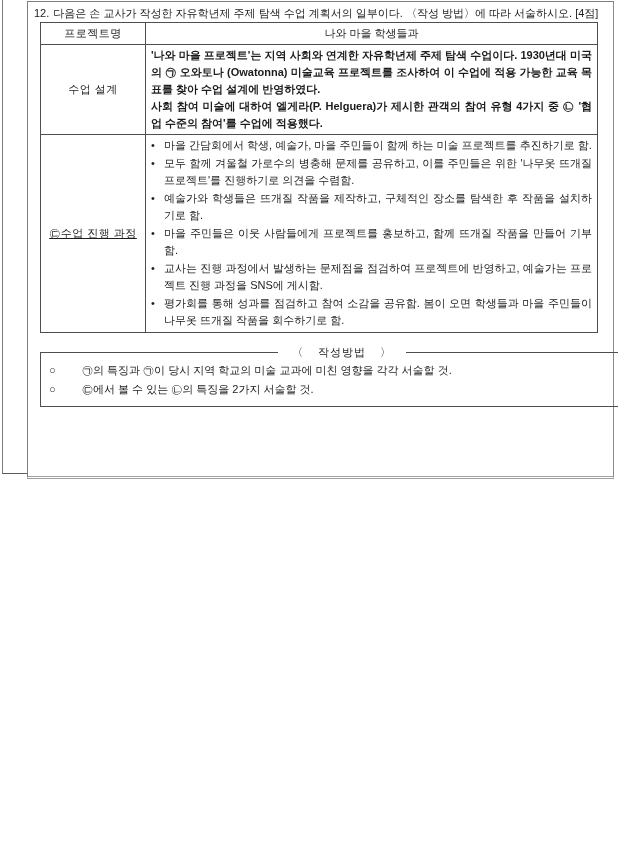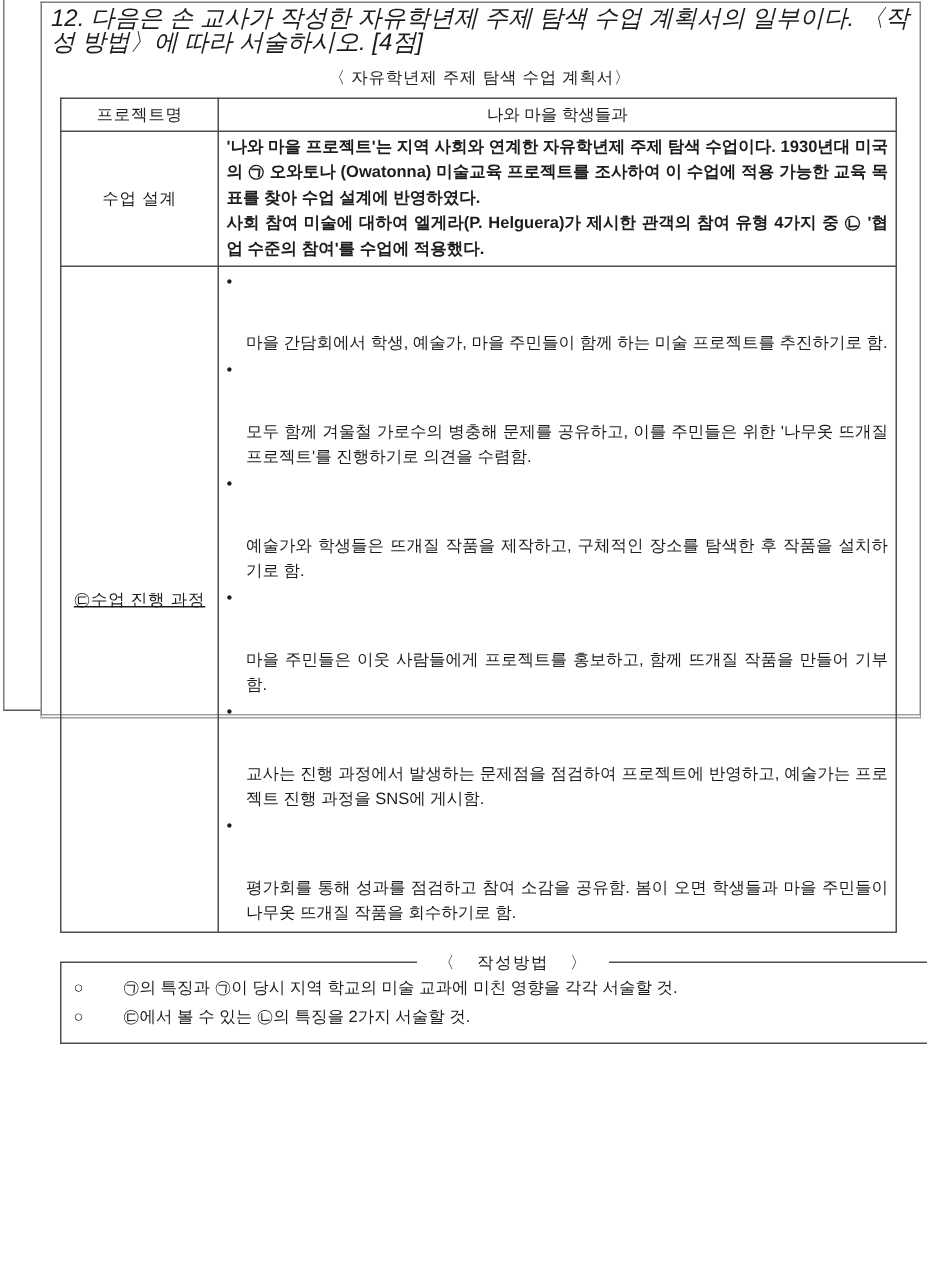--- a/index.html
+++ b/index.html
@@ -21,21 +21,21 @@
   .main-col {
     position: absolute; left: 27px; top: 1px; width: 587px; height: 478px;
     box-sizing: border-box;
     border-top: 1px solid #7d7d7d;
     border-left: 1px solid #7d7d7d;
     border-right: 1px solid #8a8a8a;
     border-bottom: 3px double #a0a0a0;
     padding: 3px 7px 0 6px;
   }
 
-  .question { margin: 0; font-size: 16px; line-height: 16px; text-align: justify; font-style: italic; }
+  .question { margin: 0; font-size: 11px; line-height: 16px; text-align: justify; }
   .qnum { margin-right: 4px; }
 
   .plan-title {
     margin: 7px 0 6px 0; text-align: center;
     font-size: 11px; font-weight: normal; letter-spacing: 0.5px;
   }
 
   table.plan-table {
     border-collapse: collapse; table-layout: fixed;
     margin: 1px 0 0 6px; width: 558px;
@@ -48,21 +48,21 @@
     box-sizing: border-box;
   }
   td.c1 { width: 105px; text-align: center; letter-spacing: 0.5px; }
   tr.hdr td { height: 22px; text-align: center; }
   td.body-cell { padding: 4px 8px; }
   td.body-cell p { margin: 0; text-align: justify; line-height: 17px; font-weight: bold; }
 
   ul.bullets { list-style: none; margin: 0; padding: 0; }
   ul.bullets li { display: flex; line-height: 17px; margin: 0 0 1px 0; }
   .dot { flex: 0 0 13px; text-align: left; }
-  .btxt { flex: 1 1 auto; text-align: justify; margin-top: 41px; }
+  .btxt { flex: 1 1 auto; text-align: justify; }
   .underline { text-decoration: underline; }
 
   fieldset.guidelines {
     margin: 12px 0 0 6px; width: 606px; box-sizing: border-box;
     border: 1px solid #4f4f4f; border-radius: 0;
     padding: 1px 10px 7px 8px;
     font-size: 11px;
   }
   fieldset.guidelines legend {
     margin: 0 auto; padding: 0 14px;
@@ -76,21 +76,20 @@
 <body>
 
 <div class="sheet">
 
   <div class="margin-col"></div>
 
   <div class="main-col">
 
     <p class="question"><span class="qnum">12.</span><span>다음은 손 교사가 작성한 자유학년제 주제 탐색 수업 계획서의 일부이다. 〈작성 방법〉에 따라 서술하시오. [4점]</span></p>
 
-    <div class="plan-title">〈 자유학년제 주제 탐색 수업 계획서〉</div>
 
     <table class="plan-table">
       <tbody>
           <tr class="hdr">
         <td class="c1">프로젝트명</td>
         <td>나와 마을 학생들과</td>
       </tr>
       <tr>
         <td class="c1">수업 설계</td>
         <td class="body-cell">

